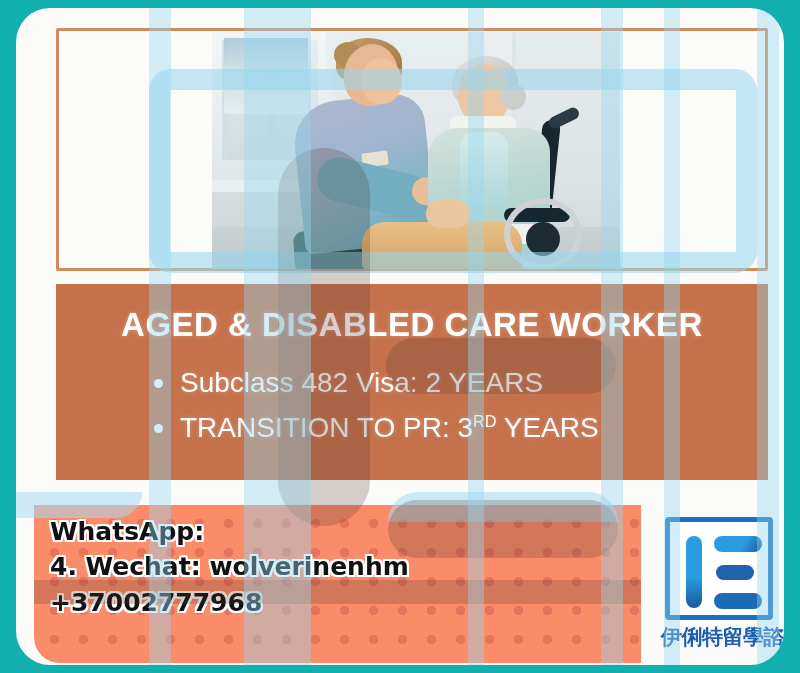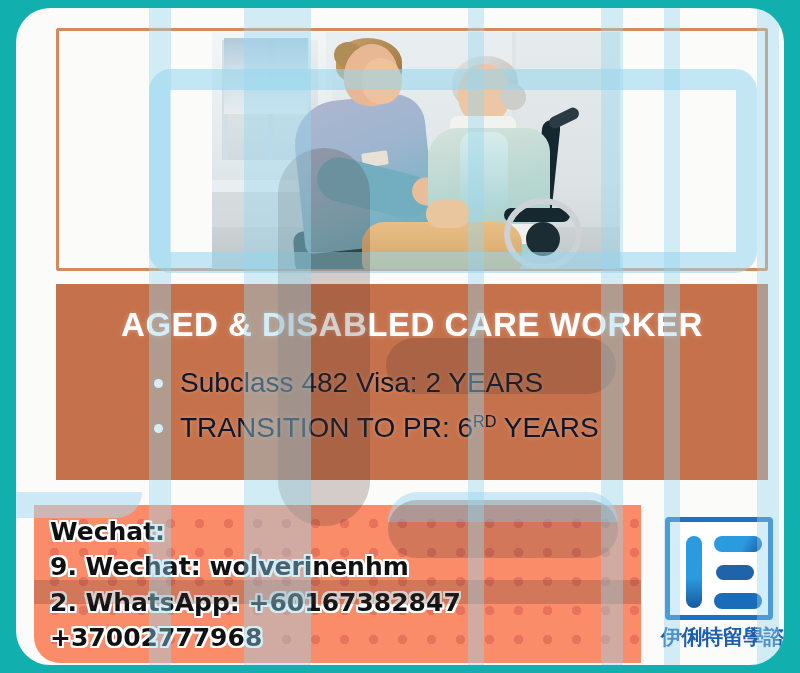--- a/index.html
+++ b/index.html
@@ -157,21 +157,21 @@
     font-size: 33px;
     font-weight: 700;
     letter-spacing: 0.5px;
     text-align: center;
     white-space: nowrap;
     text-shadow: 0 0 5px rgba(255,255,255,0.30);
   }
   .band-list {
     list-style: none;
     margin: 16px 0 0 96px;
-    color: #0f172a;
+    color: #ffffff;
     font-size: 28px;
     font-weight: 400;
     line-height: 1.62;
     text-shadow: 0 0 5px rgba(255,255,255,0.28);
   }
   .band-list li { position: relative; padding-left: 28px; white-space: nowrap; }
   .band-list li .bullet {
     position: absolute; left: 2px; top: 19px;
     width: 9px; height: 9px; border-radius: 50%; background: #FFFFFF;
   }
@@ -326,32 +326,31 @@
     <div class="band">
       <div class="band-inner">
         <div class="band-title">AGED &amp; DISABLED CARE WORKER</div>
         <ul class="band-list">
           <li>
             <span class="bullet"></span>
             <span>Subclass 482 Visa: 2 YEARS</span>
           </li>
           <li>
             <span class="bullet"></span>
-            <span>TRANSITION TO PR: 6</span><sup>RD</sup><span> YEARS</span>
+            <span>TRANSITION TO PR: 3</span><sup>RD</sup><span> YEARS</span>
           </li>
         </ul>
       </div>
     </div>
 
     <div class="contact">
       <div class="dots"></div>
       <div class="contact-text">
-        <div>Wechat:</div>
-        <div>9. Wechat: wolverinenhm</div>
-        <div>2. WhatsApp: +60167382847</div>
+        <div>WhatsApp:</div>
+        <div>4. Wechat: wolverinenhm</div>
         <div>+37002777968</div>
       </div>
     </div>
 
     <div class="logo-wrap">
       <div class="logo-box">
         <div class="lg-v"></div>
         <div class="lg-h1"></div>
         <div class="lg-h2"></div>
         <div class="lg-h3"></div>

